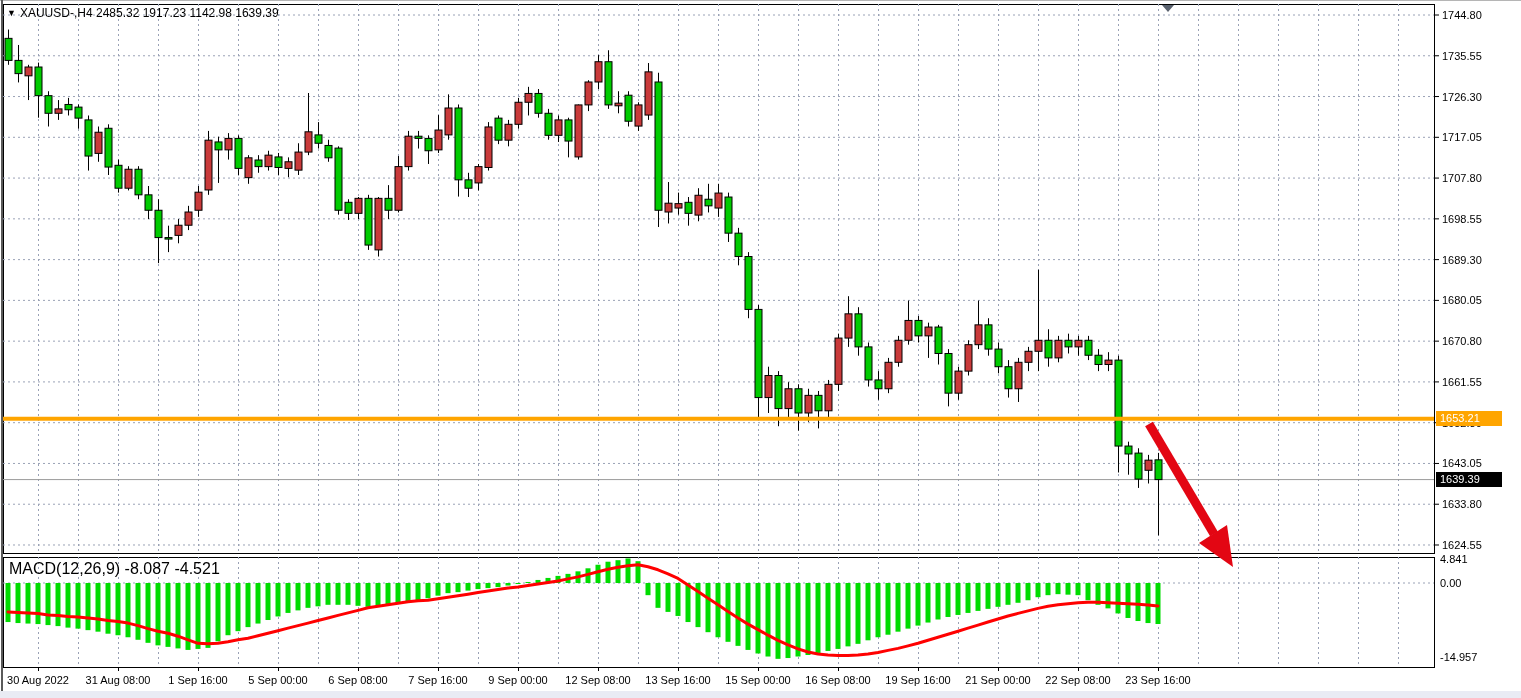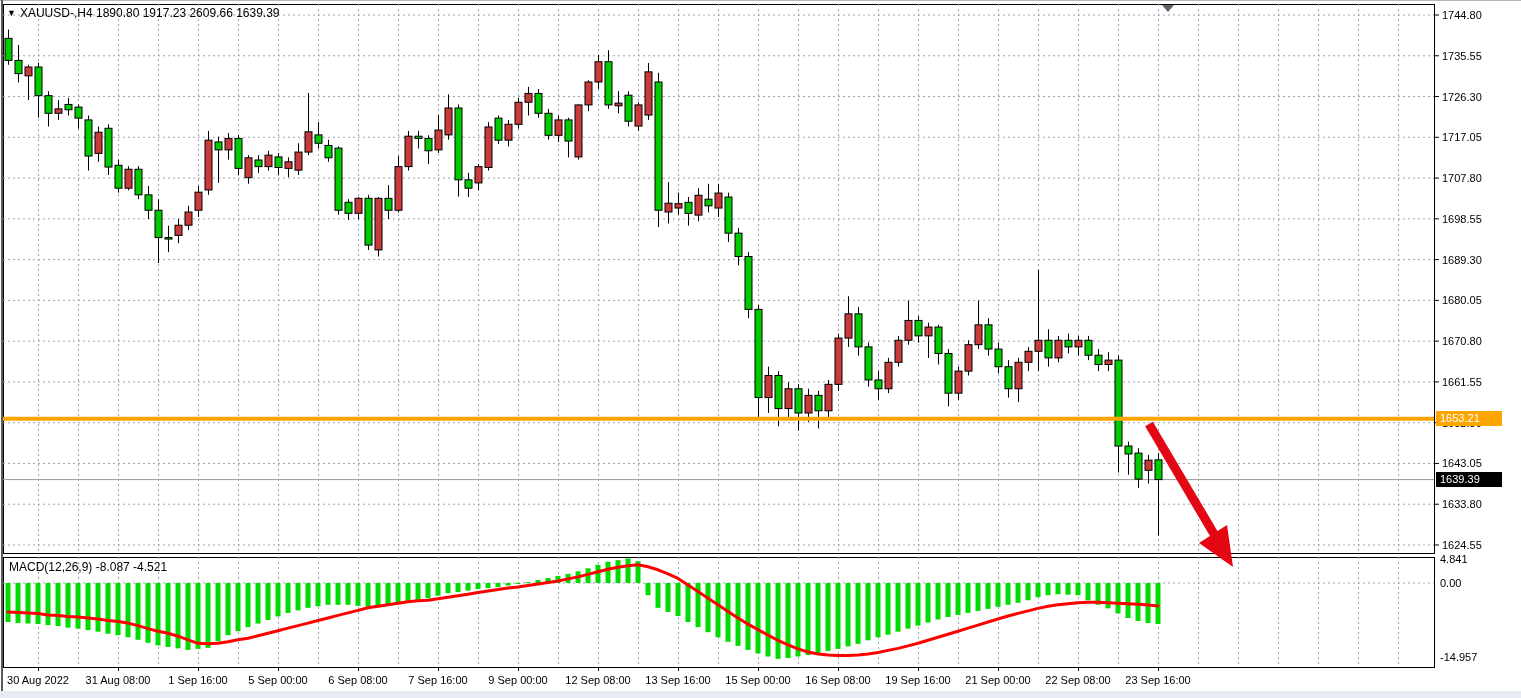--- a/index.html
+++ b/index.html
@@ -3,21 +3,21 @@
 <meta charset="utf-8">
 <style>
   html,body{margin:0;padding:0;background:#fff;}
   body{width:1521px;height:698px;position:relative;overflow:hidden;
        font-family:"Liberation Sans",sans-serif;}
   #stage{position:absolute;left:0;top:0;width:1521px;height:698px;}
   svg{position:absolute;left:0;top:0;}
   .ohlc-label{position:absolute;left:7px;top:6px;font-size:12px;color:#000;
               white-space:pre;z-index:5;}
   .ohlc-label .caret{font-size:9px;vertical-align:1px;margin-right:4px;}
-  .macd-label{position:absolute;left:9px;top:560px;font-size:12px;color:#000;
+  .macd-label{position:absolute;left:9px;top:560px;font-size:16px;color:#000;
               white-space:pre;z-index:5;}
   .price-tag{position:absolute;left:1436px;width:62px;height:15px;font-size:11px;
              line-height:15px;padding-left:4px;color:#fff;z-index:6;}
   .tag-orange{background:#FFA500;top:411px;}
   .tag-black{background:#000;top:472px;}
   .bottom-strip{position:absolute;left:0;top:691px;width:1521px;height:7px;
                 background:#E9EBF4;}
   .win-border-left{position:absolute;left:1px;top:0;width:2px;height:691px;background:#5a5a5a;}
   .win-border-top{position:absolute;left:0;top:0;width:1521px;height:1px;background:#b5b5b5;}
 </style>
@@ -526,21 +526,21 @@
       <line x1="998.5" y1="667" x2="998.5" y2="671" stroke="#000"></line>
       <text x="998" y="684" font-size="11" fill="#000000" text-anchor="middle">21 Sep 00:00</text>
       <line x1="1078.5" y1="667" x2="1078.5" y2="671" stroke="#000"></line>
       <text x="1078" y="684" font-size="11" fill="#000000" text-anchor="middle">22 Sep 08:00</text>
       <line x1="1158.5" y1="667" x2="1158.5" y2="671" stroke="#000"></line>
       <text x="1158" y="684" font-size="11" fill="#000000" text-anchor="middle">23 Sep 16:00</text>
       <line x1="1149" y1="424" x2="1214" y2="534" stroke="#E30613" stroke-width="9"></line>
       <polygon points="1233,567 1199,543 1227,525" fill="#E30613"></polygon>
     </svg>
 
-  <div class="ohlc-label"><span class="caret">▼</span><span>XAUUSD-,H4</span> <span>1890.80</span> <span>1917.23</span> <span>2609.66</span> <span>1639.39</span></div>
+  <div class="ohlc-label"><span class="caret">▼</span><span>XAUUSD-,H4</span> <span>2485.32</span> <span>1917.23</span> <span>1142.98</span> <span>1639.39</span></div>
 
   <div class="macd-label"><span>MACD(12,26,9)</span> <span>-8.087</span> <span>-4.521</span></div>
 
   <div class="price-tag tag-orange">1653.21</div>
   <div class="price-tag tag-black">1639.39</div>
 
   <div class="bottom-strip"></div>
 </div>
 
 </body></html>

